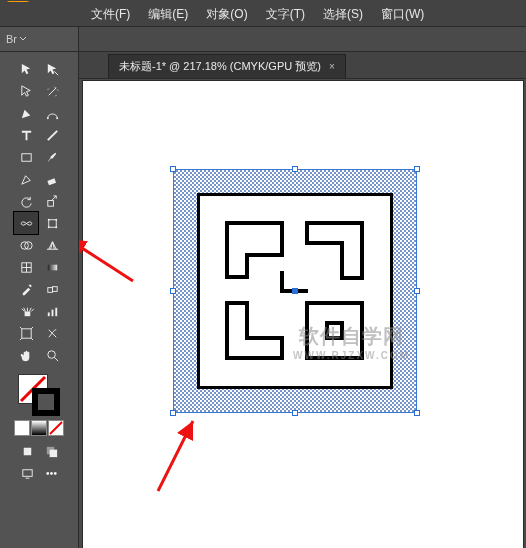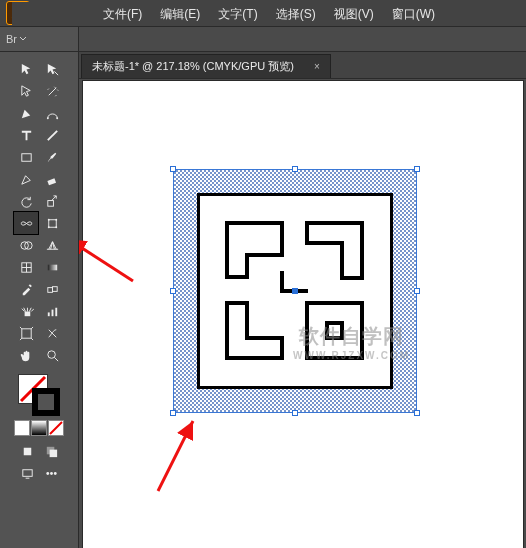--- a/index.html
+++ b/index.html
@@ -48,21 +48,21 @@
   .home-icon svg { width:16px; height:16px; }
   .menubar {
     height: 24px;
     background: #434343;
     display: flex;
     align-items: center;
     border-bottom: 1px solid #2a2a2a;
     padding-left: 82px;
     position: absolute;
     top: 0;
-    left: 12px; right:0;
+    left: 0; right:0;
     margin-top:2px;
   }
   .menu-item {
     padding: 2px 9px;
     font-size: 12px;
     color: #e6e6e6;
     cursor: default;
     white-space: nowrap;
   }
   .below-menu {
@@ -164,23 +164,24 @@
     background:#434343;
     display:flex; align-items:flex-end;
     padding-left:2px;
     border-bottom:1px solid #2a2a2a;
   }
   .doc-tab {
     background: #333;
     color:#eaeaea;
     font-size:11px;
     padding: 4px 10px;
-    display:flex; align-items:center; gap:20px;
+    display:flex; align-items:center; gap:8px;
     border:1px solid #222;
     border-bottom:none;
+    margin-left:27px;
   }
   .tab-close { color:#bbb; font-size:10px; }
   .canvas-wrap {
     flex:1;
     position:relative;
     background:#4a4a4a;
     overflow:hidden;
   }
   .canvas {
     position:absolute;
@@ -263,23 +264,23 @@
 <div class="titlebar">
   <div class="logo">Ai</div>
   <div class="home-icon">
     <svg viewBox="0 0 24 24" fill="currentColor">
         <path d="M3 11l9-8 9 8v10a1 1 0 0 1-1 1h-5v-7h-6v7H4a1 1 0 0 1-1-1z"></path>
       </svg>
   </div>
   <div class="menubar">
     <span class="menu-item">文件(F)</span>
     <span class="menu-item">编辑(E)</span>
+    <span class="menu-item">对象(O)</span>
     <span class="menu-item">文字(T)</span>
     <span class="menu-item">选择(S)</span>
-    <span class="menu-item">视图(V)</span>
     <span class="menu-item">窗口(W)</span>
   </div>
 </div>
 
 <div class="below-menu">
   <div class="left-strip">
     <div class="left-strip-top">
       <span class="br-link">
         <span>Br</span>
         <svg width="8" height="8" viewBox="0 0 8 8">

